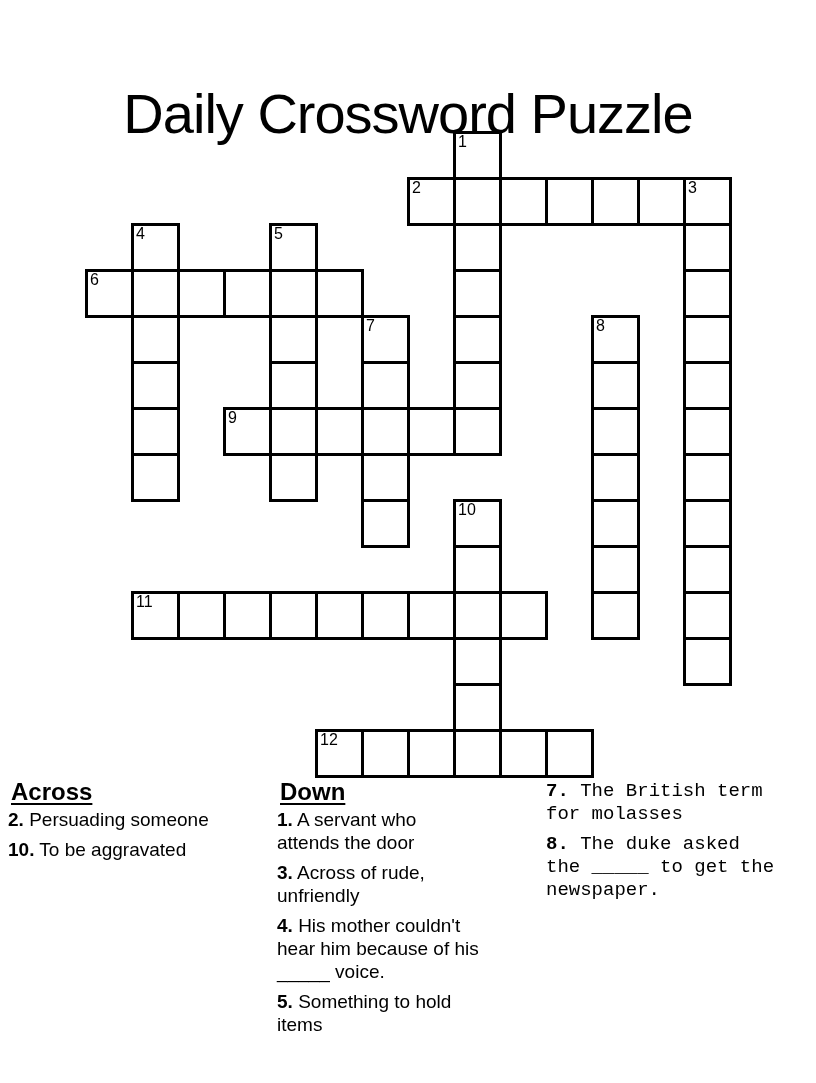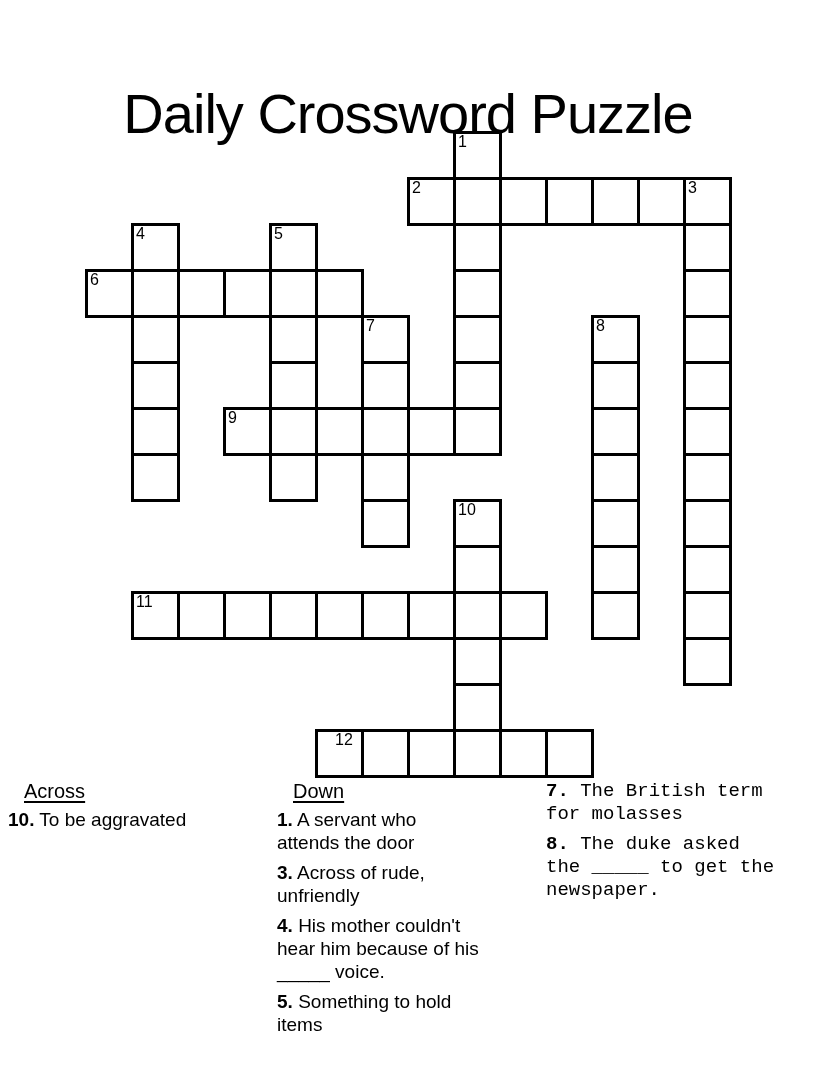--- a/index.html
+++ b/index.html
@@ -20,21 +20,21 @@
   }
   .cellnum{
     position:absolute;font-size:16px;line-height:17px;
     padding:2px 0 0 5px;color:#000;z-index:2;pointer-events:none;
   }
   .clue-col{position:absolute;top:780px;font-size:19px;line-height:23px;}
   .col-across{left:8px;width:221px;}
   .col-down{left:277px;width:206px;}
   .col-down2{left:546px;width:238px;font-family:Liberation Mono, monospace;}
   .clue-heading{
-    font-size:20px;line-height:23px;margin:0 0 5px 16px;font-weight:normal;
+    font-size:24px;line-height:23px;margin:0 0 5px 3px;font-weight:bold;
     text-decoration:underline;text-decoration-thickness:2px;text-underline-offset:3px;
   }
   p.clue{margin:0 0 7px 0;}
   p.clue b{font-weight:bold;}
 </style>
 </head>
 <body>
 
 <h1 class="page-title">Daily Crossword Puzzle</h1>
 
@@ -116,25 +116,26 @@
     <span class="cellnum" style="left: 407px; top: 177px;">2</span>
     <span class="cellnum" style="left: 683px; top: 177px;">3</span>
     <span class="cellnum" style="left: 131px; top: 223px;">4</span>
     <span class="cellnum" style="left: 269px; top: 223px;">5</span>
     <span class="cellnum" style="left: 85px; top: 269px;">6</span>
     <span class="cellnum" style="left: 361px; top: 315px;">7</span>
     <span class="cellnum" style="left: 591px; top: 315px;">8</span>
     <span class="cellnum" style="left: 223px; top: 407px;">9</span>
     <span class="cellnum" style="left: 453px; top: 499px;">10</span>
     <span class="cellnum" style="left: 131px; top: 591px;">11</span>
-    <span class="cellnum" style="left: 315px; top: 729px; margin-left: 15px;">12</span>
+    <span class="cellnum" style="left: 315px; top: 729px;">12</span>
   </div>
 
 <div class="clue-col col-across">
   <h2 class="clue-heading">Across</h2>
+  <p class="clue"><b>2.</b> <span>Persuading someone</span></p>
   <p class="clue"><b>10.</b> <span>To be aggravated</span></p>
 </div>
 
 <div class="clue-col col-down">
   <h2 class="clue-heading">Down</h2>
   <p class="clue"><b>1.</b> <span>A servant who attends the door</span></p>
   <p class="clue"><b>3.</b> <span>Across of rude, unfriendly</span></p>
   <p class="clue"><b>4.</b> <span>His mother couldn't hear him because of his _____ voice.</span></p>
   <p class="clue"><b>5.</b> <span>Something to hold items</span></p>
 </div>

